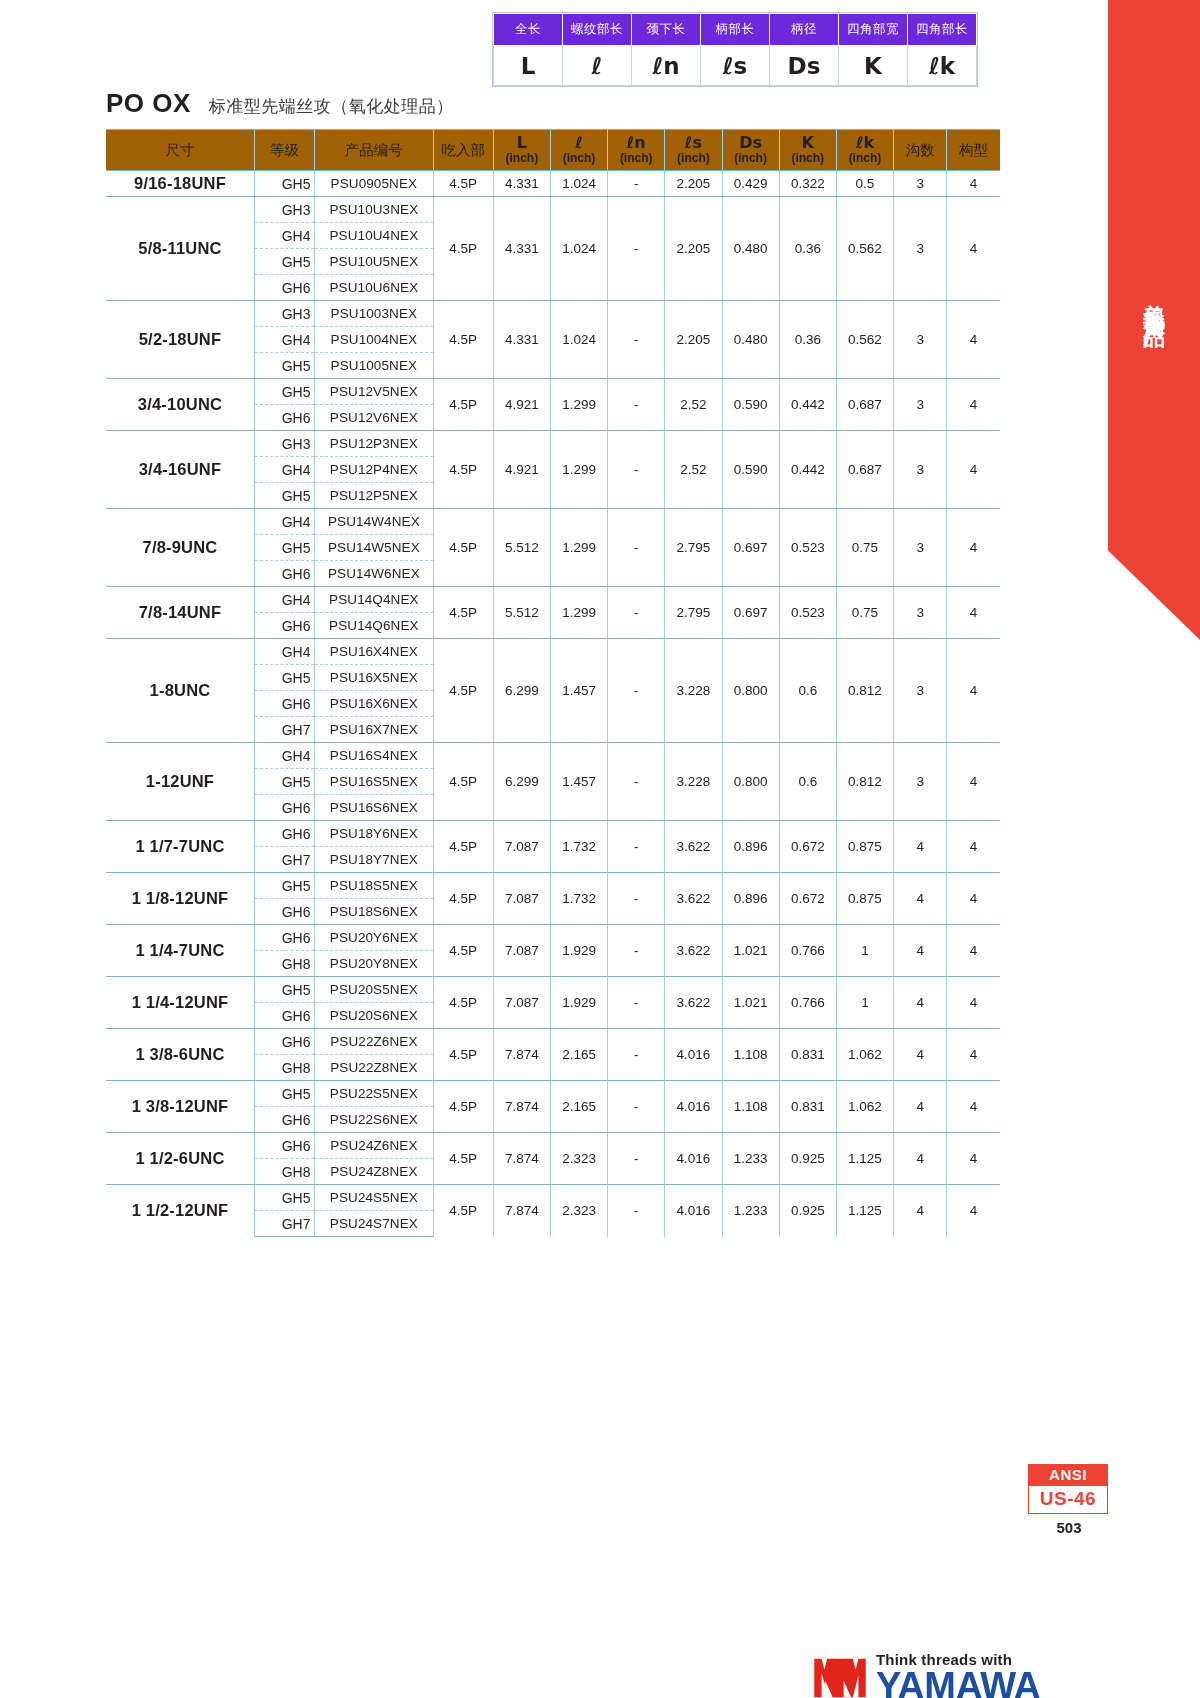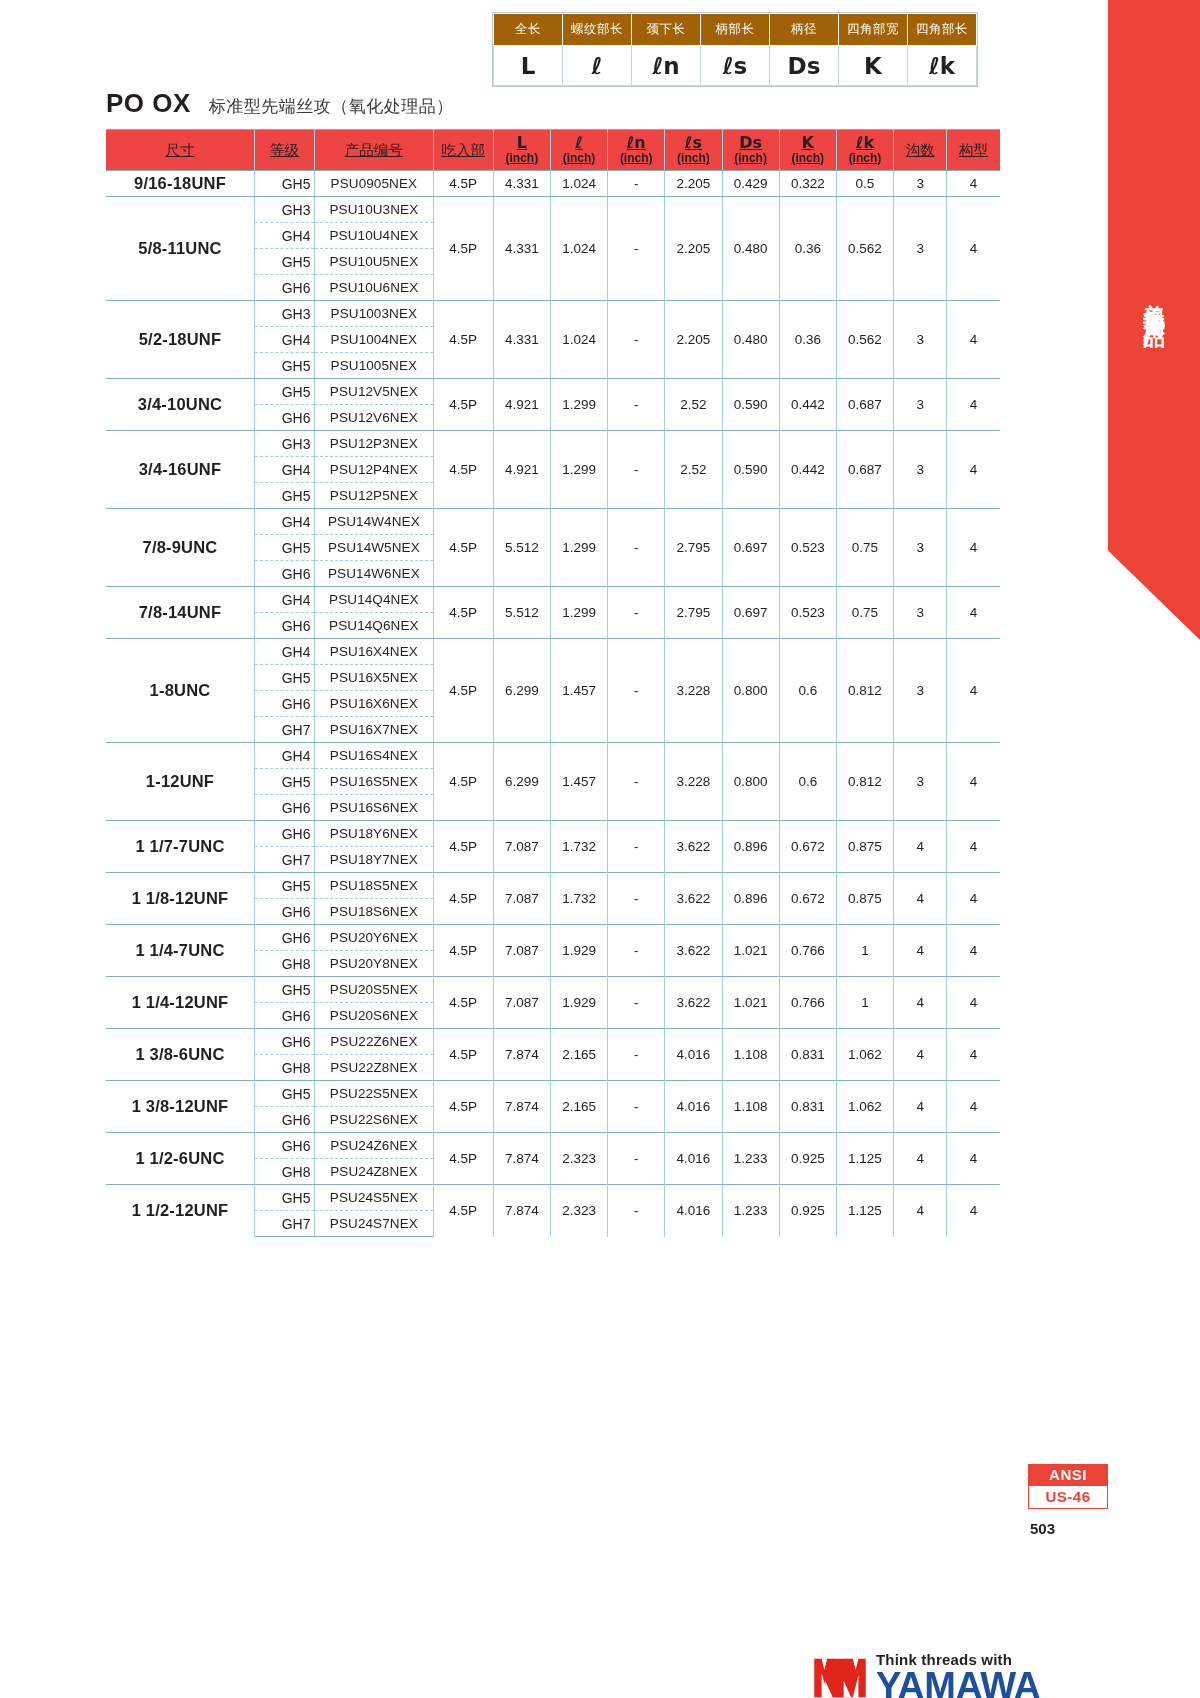--- a/index.html
+++ b/index.html
@@ -46,21 +46,21 @@
     background:#fff;
     z-index:2;
   }
   .legend table{ border-collapse:collapse; }
   .legend th, .legend td{
     border:1px solid #ffffff;
     text-align:center;
     padding:0;
   }
   .legend th{
-    background:#a16207;
+    background:#6d28d9;
     color:#ffffff;
     font-size:12.5px;
     font-weight:normal;
     height:32px;
     min-width:69px;
     font-family:"DejaVu Sans","Liberation Sans",sans-serif;
     letter-spacing:0.5px;
   }
   .legend td{
     background:#ffffff;
@@ -106,22 +106,21 @@
     border-top:1.6px solid #7fb3c4;
     border-bottom:1.6px solid #7fb3c4;
     border-left:1px solid #9fd0dd;
     border-right:1px solid #9fd0dd;
     height:41px;
     font-weight:normal;
     font-size:14.5px;
     color:#231f20;
     vertical-align:middle;
     font-family:"DejaVu Sans","Liberation Sans",sans-serif;
-    background:#ef4444;
-    text-decoration:underline;
+    background:#a16207;
   }
   .tbl thead th:first-child{ border-left:none; }
   .tbl thead th:last-child { border-right:none; }
   .sym{
     display:block; font-size:16px; font-weight:bold; line-height:1.05;
     font-family:"DejaVu Sans","Liberation Sans",sans-serif;
   }
   .unit{
     display:block; font-size:12px; font-weight:bold; line-height:1.1;
     font-family:"Liberation Sans",sans-serif;
@@ -172,29 +171,29 @@
     width:80px; text-align:center;
   }
   .badge-ansi{
     background:#ed4337; color:#ffffff;
     font-size:15px; font-weight:bold;
     padding:2px 0 3px 0;
     letter-spacing:0.5px;
   }
   .badge-us{
     background:#ffffff; color:#ed4337;
-    font-size:15px; font-weight:bold;
+    font-size:19px; font-weight:bold;
     padding:2px 0 3px 0;
     border:1px solid #ed4337; border-top:none;
     letter-spacing:0.5px;
   }
   .page-no{
-    margin-top:11px;
+    margin-top:5px;
     font-size:15px; font-weight:bold; color:#231f20;
-    text-align:left; padding-left:2px;
+    text-align:center; padding-left:2px;
   }
 </style>
 </head>
 <body>
 
 <div class="side-tab"></div>
 <div class="side-tab-text">
   <span>美规专用产品</span>
 </div>
 

